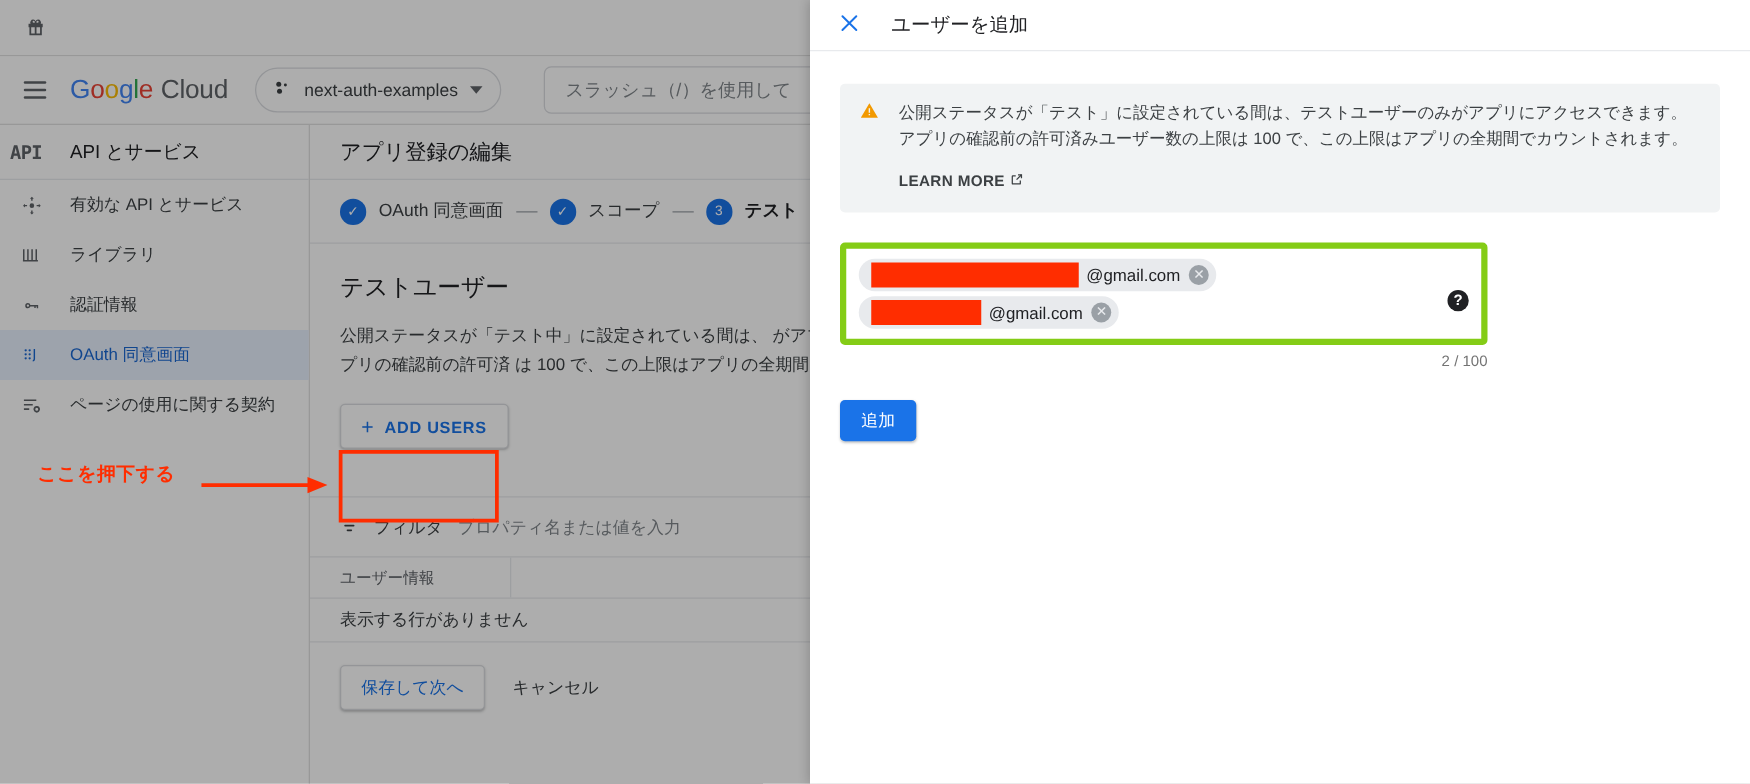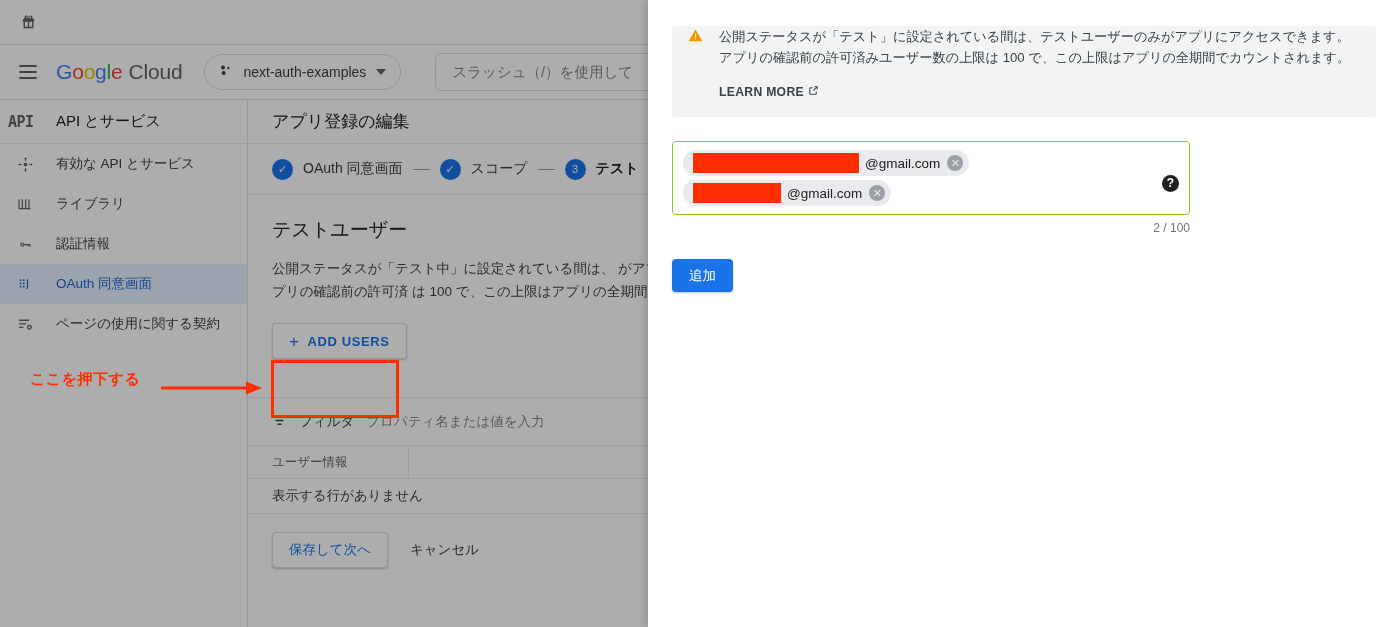--- a/index.html
+++ b/index.html
@@ -154,32 +154,32 @@
   .dialog {
     position: absolute; top: 0; right: 0; width: 752px; height: 627px;
     background: #fff; box-shadow: -2px 0 8px rgba(0,0,0,.18);
   }
   .dlg-head { height: 41px; display: flex; align-items: center; gap: 24px; padding-left: 22px; border-bottom: 1px solid #e8eaed; }
   .dlg-close { color: #1a73e8; font-size: 20px; line-height: 1; cursor: pointer; }
   .dlg-title { font-size: 15.5px; color: #202124; }
 
   .dlg-body { padding: 26px 24px 0 24px; }
   .warn {
-    background: #f1f3f4; border-radius: 4px; padding: 0 18px 14px 16px;
+    background: #f1f3f4; border-radius: 4px; padding: 12px 18px 14px 16px;
     display: flex; gap: 16px; align-items: flex-start;
   }
   .warn-ico { color: #f29900; font-size: 15px; line-height: 1.2; flex: none; margin-top: 2px; }
   .warn-body { font-size: 13.2px; color: #3c4043; line-height: 21px; }
   .learn-more {
     margin-top: 14px; font-size: 12.2px; font-weight: bold; letter-spacing: .3px; color: #3c4043;
     display: inline-flex; align-items: center; gap: 4px;
   }
 
   .chipfield {
-    margin-top: 24px; width: 518px; min-height: 64px; border: 1px solid #84cc16; border-radius: 4px;
+    margin-top: 24px; width: 518px; min-height: 64px; border: 5px solid #84cc16; border-radius: 4px;
     padding: 8px 10px 8px 10px; display: flex; align-items: flex-start; gap: 8px;
   }
   .chips { flex: 1; display: flex; flex-direction: column; align-items: flex-start; gap: 4px; }
   .chip {
     height: 26px; border-radius: 13px; background: #e8eaed;
     display: inline-flex; align-items: center; padding: 0 6px 0 10px; gap: 6px;
     font-size: 13.5px; color: #202124; position: relative;
   }
   .redact { display: inline-block; height: 20px; background: #ff2d00; }
   .chip-x {
@@ -367,20 +367,28 @@
 <div class="anno">
   <div class="anno-text">ここを押下する</div>
   <svg class="anno-arrow" viewBox="0 0 101 14">
     <line x1="0" y1="7" x2="88" y2="7" stroke="#ff2d00" stroke-width="3"></line>
     <polygon points="101,7 85,0.5 85,13.5" fill="#ff2d00"></polygon>
   </svg>
   <div class="anno-box"></div>
 </div>
 
 <div class="dialog">
+  <div class="dlg-head">
+    <span class="dlg-close">
+      <svg width="19" height="19" viewBox="0 0 24 24" fill="none" stroke="#1a73e8" stroke-width="2" stroke-linecap="round">
+        <path d="M5 5l14 14M19 5L5 19"></path>
+      </svg>
+    </span>
+    <span class="dlg-title">ユーザーを追加</span>
+  </div>
 
   <div class="dlg-body">
     <div class="warn">
       <span class="warn-ico">
         <svg width="15" height="15" viewBox="0 0 24 24" fill="#f29900">
           <path d="M12 2.5L23 21H1L12 2.5z"></path>
           <path d="M11.1 9h1.8v5.6h-1.8zM11.1 16.2h1.8V18h-1.8z" fill="#f1f3f4"></path>
         </svg>
       </span>
       <div class="warn-body">

